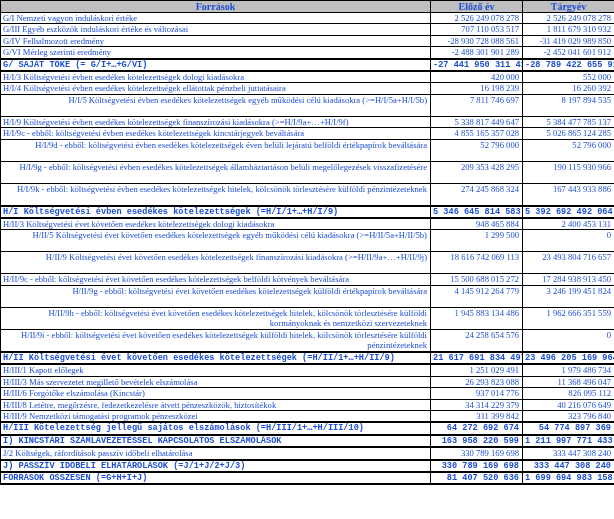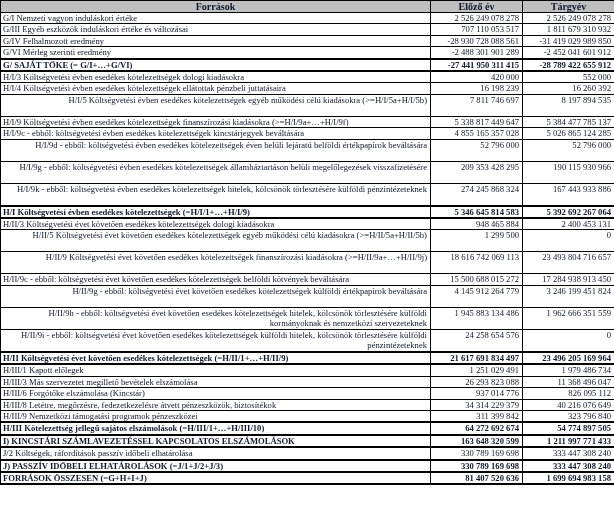--- a/index.html
+++ b/index.html
@@ -1,21 +1,21 @@
 <!DOCTYPE html>
 <html><head>
 <meta charset="utf-8">
 <style>
   html, body { margin: 0; padding: 0; background: #ffffff; }
   .sheet {
     width: 614px;
     height: 519px;
     overflow: hidden;
     font-family: "Liberation Serif", serif;
-    color: #0f172a;
+    color: #1d4ed8;
     background: #fff;
   }
   table.fin {
     border-collapse: collapse;
     table-layout: fixed;
     width: 614px;
   }
   table.fin col.c0 { width: 430px; }
   table.fin col.c1 { width: 92px; }
   table.fin col.c2 { width: 92px; }
@@ -32,21 +32,21 @@
     font-weight: bold;
     font-size: 10px;
     line-height: 11px;
     height: 11px;
     text-align: center;
     vertical-align: middle;
     padding: 0;
   }
   td.label { text-align: left; }
   td.num { text-align: right; white-space: nowrap; font-family: "Liberation Serif", serif; }
-  tr.bold td { font-weight: bold; border-top-width: 2px; border-bottom-width: 2px; }
+  tr.bold td { font-weight: bold; border-top-width: 2px; border-bottom-width: 2px; font-family: Liberation Mono, monospace; }
   tr.tall td { height: 21px; text-align: right; }
   tr.single td { height: 10px; }
 </style>
 </head>
 <body>
 
 <div class="sheet">
   <table class="fin">
     <colgroup>
       <col class="c0">
@@ -122,21 +122,21 @@
           <td class="num">190 115 930 966</td>
         </tr>
         <tr class="tall">
           <td class="label">H/I/9k - ebből: költségvetési évben esedékes kötelezettségek hitelek, kölcsönök törlesztésére külföldi pénzintézeteknek</td>
           <td class="num">274 245 868 324</td>
           <td class="num">167 443 933 886</td>
         </tr>
         <tr class="bold single">
           <td class="label">H/I Költségvetési évben esedékes kötelezettségek (=H/I/1+…+H/I/9)</td>
           <td class="num">5 346 645 814 583</td>
-          <td class="num">5 392 692 267 064</td>
+          <td class="num">5 392 692 492 064</td>
         </tr>
         <tr class="single">
           <td class="label">H/II/3 Költségvetési évet követően esedékes kötelezettségek dologi kiadásokra</td>
           <td class="num">948 465 884</td>
           <td class="num">2 400 453 131</td>
         </tr>
         <tr class="tall">
           <td class="label">H/II/5 Költségvetési évet követően esedékes kötelezettségek egyéb működési célú kiadásokra (&gt;=H/II/5a+H/II/5b)</td>
           <td class="num">1 299 500</td>
           <td class="num">0</td>
@@ -192,25 +192,25 @@
           <td class="num">40 216 076 649</td>
         </tr>
         <tr class="single">
           <td class="label">H/III/9 Nemzetközi támogatási programok pénzeszközei</td>
           <td class="num">311 399 842</td>
           <td class="num">323 796 840</td>
         </tr>
         <tr class="bold single">
           <td class="label">H/III Kötelezettség jellegű sajátos elszámolások (=H/III/1+…+H/III/10)</td>
           <td class="num">64 272 692 674</td>
-          <td class="num">54 774 897 505</td>
+          <td class="num">54 774 897 369</td>
         </tr>
         <tr class="bold single">
           <td class="label">I) KINCSTÁRI SZÁMLAVEZETÉSSEL KAPCSOLATOS ELSZÁMOLÁSOK</td>
-          <td class="num">163 648 320 599</td>
+          <td class="num">163 958 220 599</td>
           <td class="num">1 211 997 771 433</td>
         </tr>
         <tr class="single">
           <td class="label">J/2 Költségek, ráfordítások passzív időbeli elhatárolása</td>
           <td class="num">330 789 169 698</td>
           <td class="num">333 447 308 240</td>
         </tr>
         <tr class="bold single">
           <td class="label">J) PASSZÍV IDŐBELI ELHATÁROLÁSOK (=J/1+J/2+J/3)</td>
           <td class="num">330 789 169 698</td>

